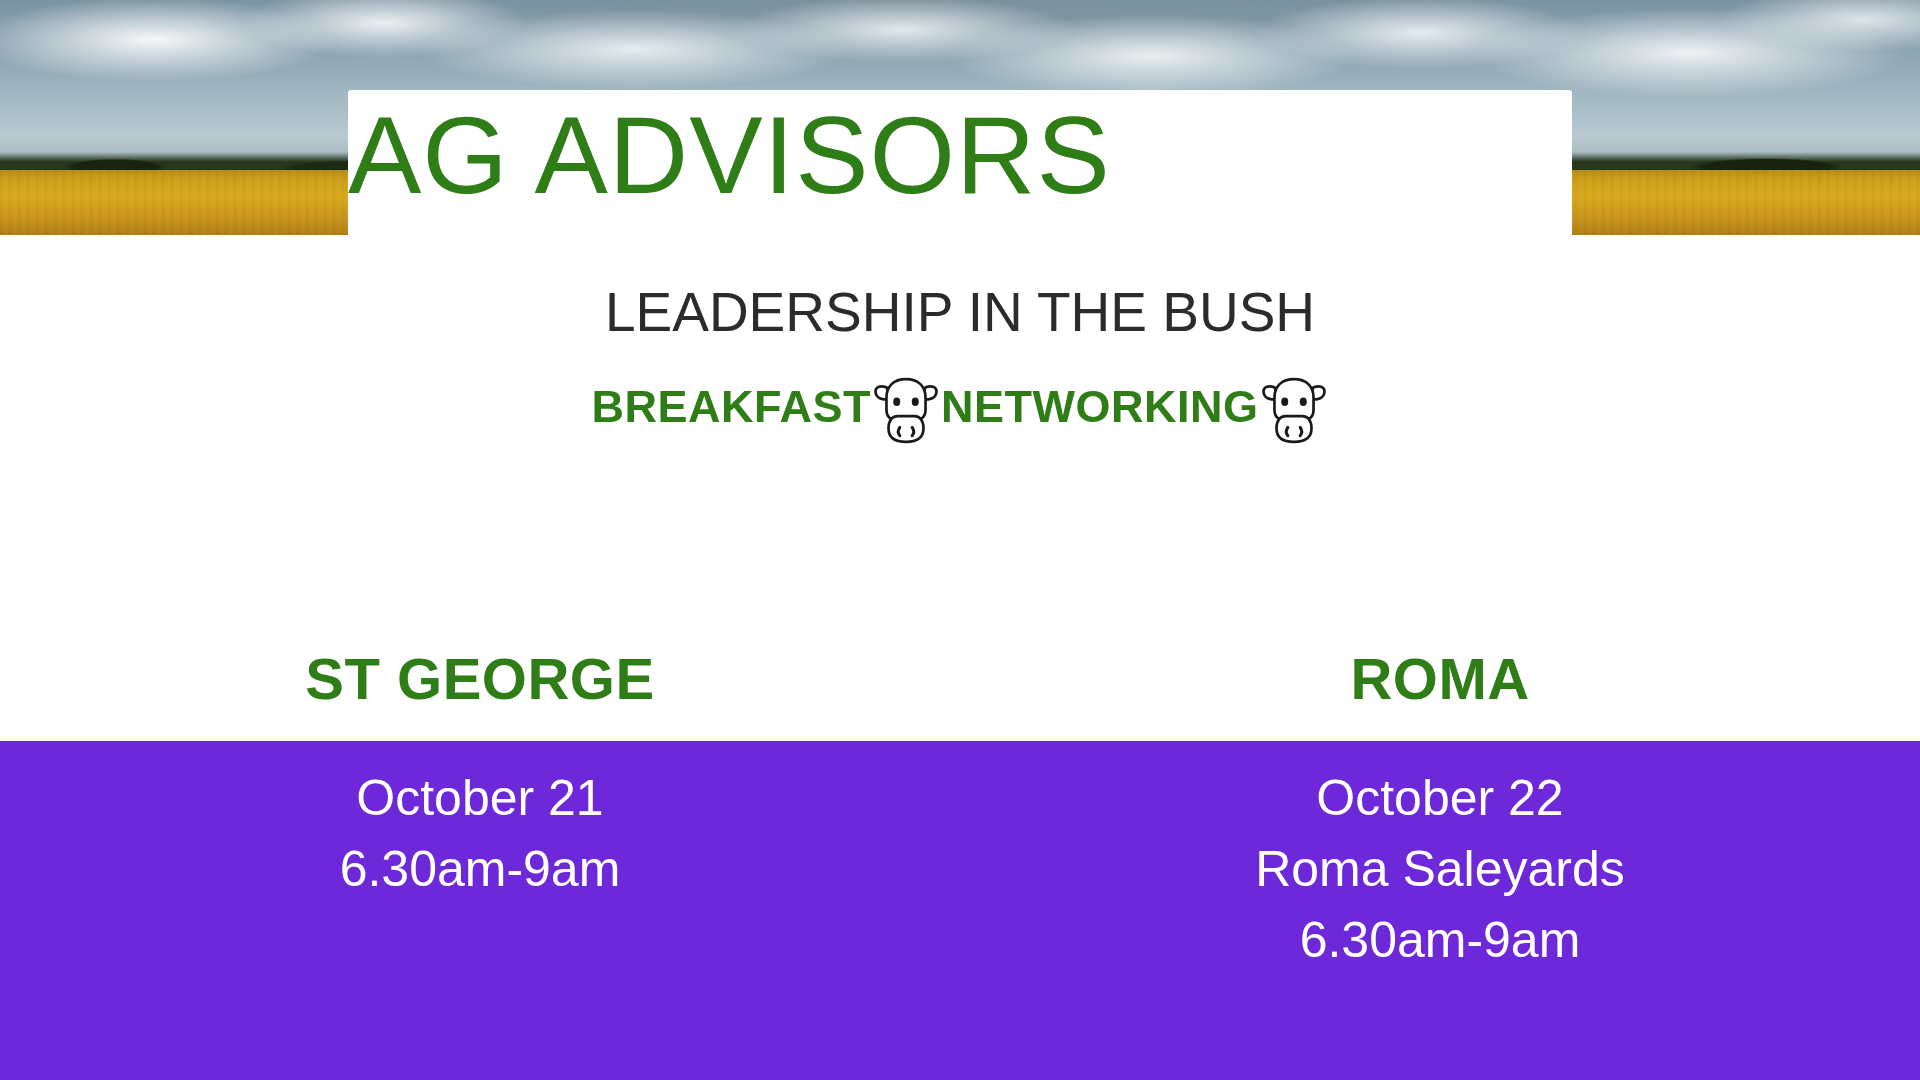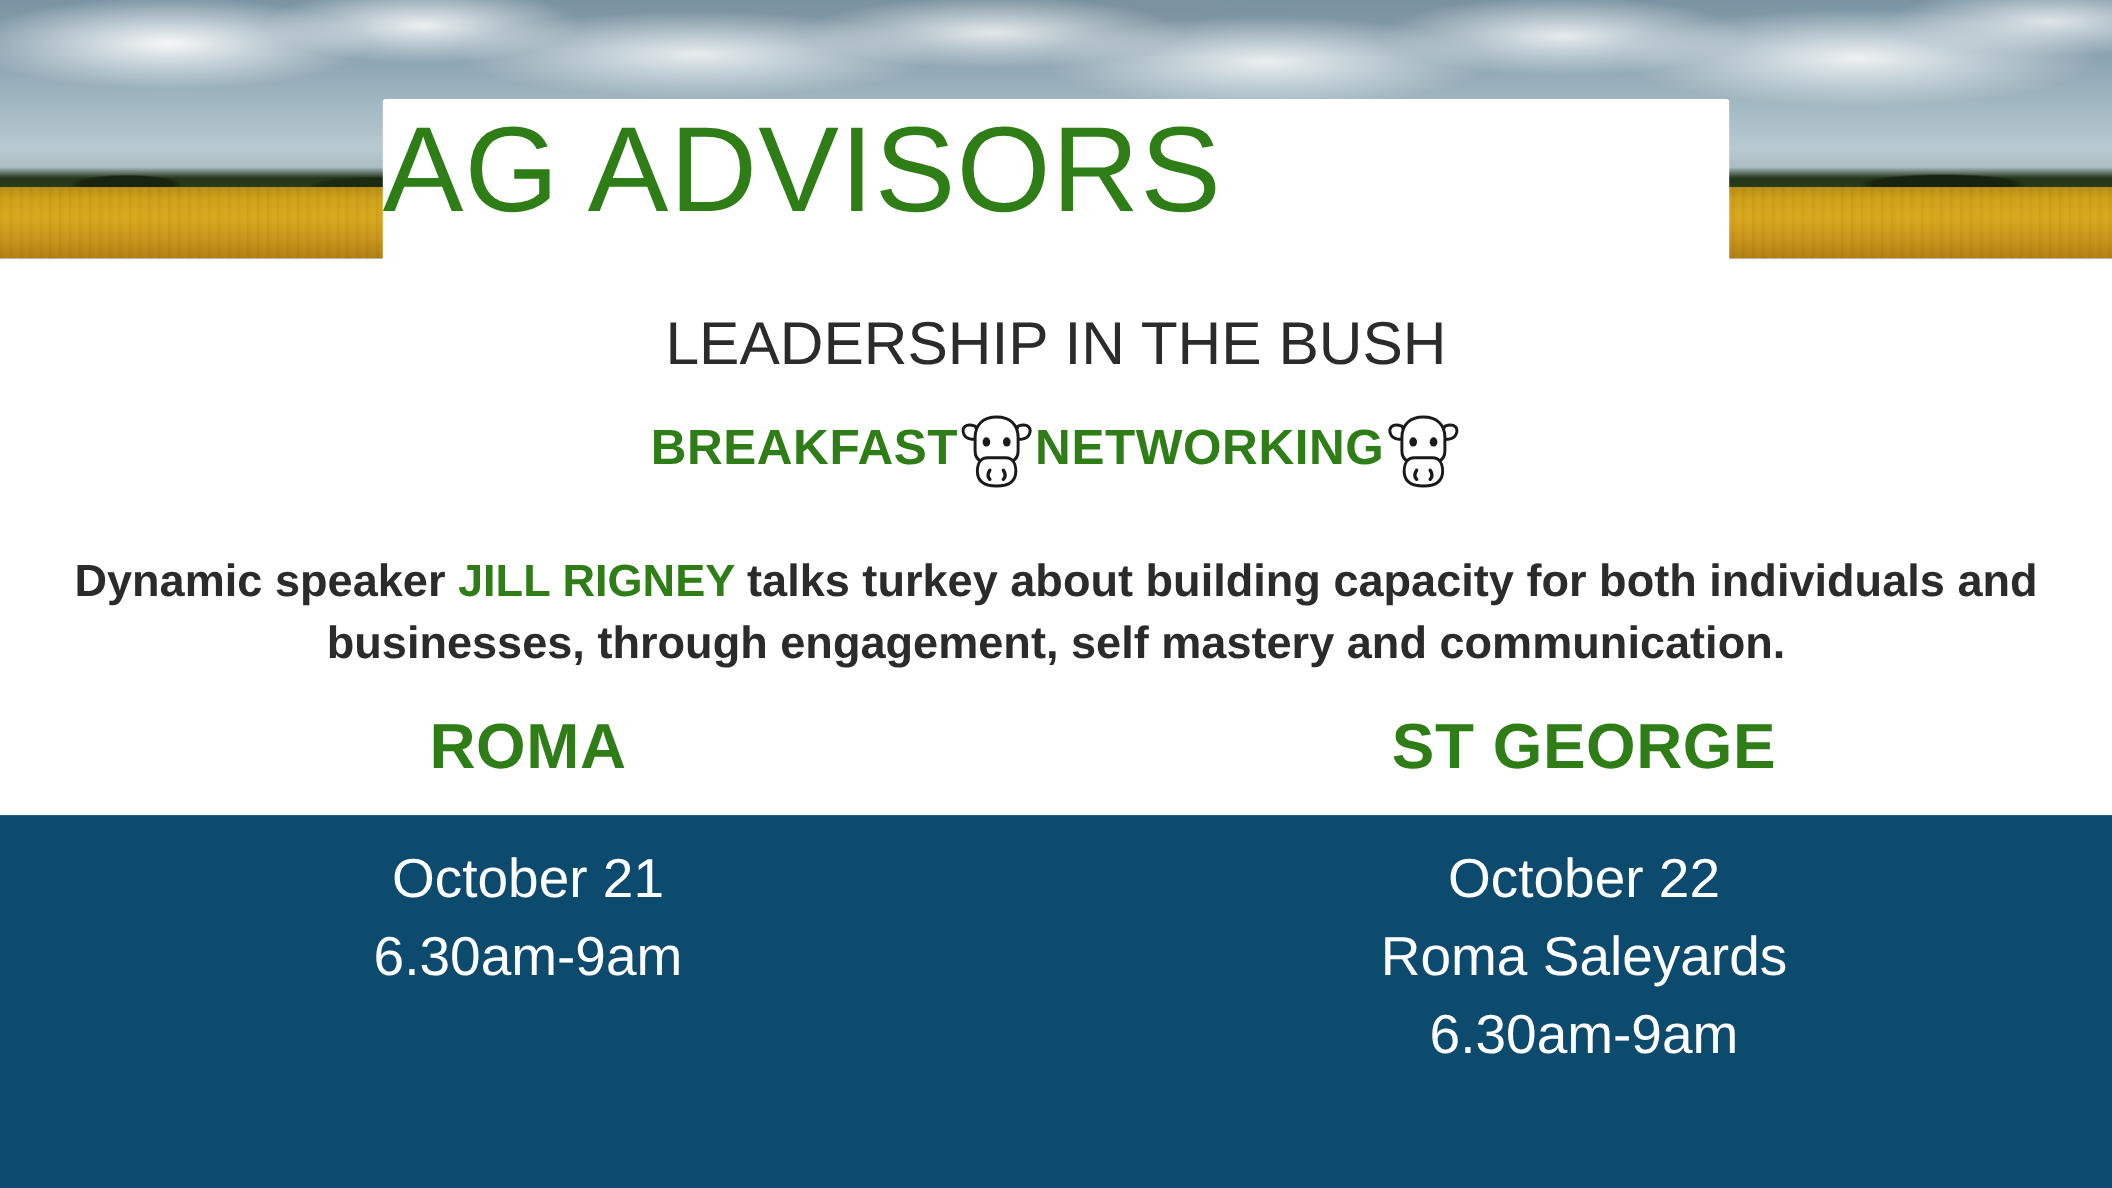--- a/index.html
+++ b/index.html
@@ -180,21 +180,21 @@
     letter-spacing: 0.5px;
   }
 
   
   .green-panel {
     position: absolute;
     top: 741px;
     left: 0;
     width: 1920px;
     height: 339px;
-    background: #0c4a6e;
+    background: #6d28d9;
   }
   .panel-cols {
     display: flex;
     width: 1920px;
   }
   .panel-col {
     width: 50%;
     text-align: center;
     padding-top: 22px;
     color: #ffffff;
@@ -249,27 +249,24 @@
           <path d="M24 40 C18 40, 15 45, 15 52 C15 60, 20 65, 32 65 C44 65, 49 60, 49 52 C49 45, 46 40, 40 40 Z"></path>
         </g>
         <ellipse cx="23" cy="26" rx="3.4" ry="4.1" fill="#1a1a1a"></ellipse>
         <ellipse cx="41" cy="26" rx="3.4" ry="4.1" fill="#1a1a1a"></ellipse>
         <path d="M26 51 C24 54, 24 57, 26 59" fill="none" stroke="#1a1a1a" stroke-width="3" stroke-linecap="round"></path>
         <path d="M38 51 C40 54, 40 57, 38 59" fill="none" stroke="#1a1a1a" stroke-width="3" stroke-linecap="round"></path>
       </svg>
     </span>
   </div>
 
-  <div class="blurb">
-    <span>Dynamic speaker </span><span class="speaker">JILL RIGNEY</span><span> talks turkey about building capacity for both individuals and businesses, through engagement, self mastery and communication.</span>
-  </div>
 
   <div class="loc-headers">
+    <div class="loc-header">ST GEORGE</div>
     <div class="loc-header">ROMA</div>
-    <div class="loc-header">ST GEORGE</div>
   </div>
 
   <div class="green-panel">
     <div class="panel-cols">
       <div class="panel-col">
         <div class="line">October 21</div>
         <div class="line">6.30am-9am</div>
       </div>
       <div class="panel-col">
         <div class="line">October 22</div>

